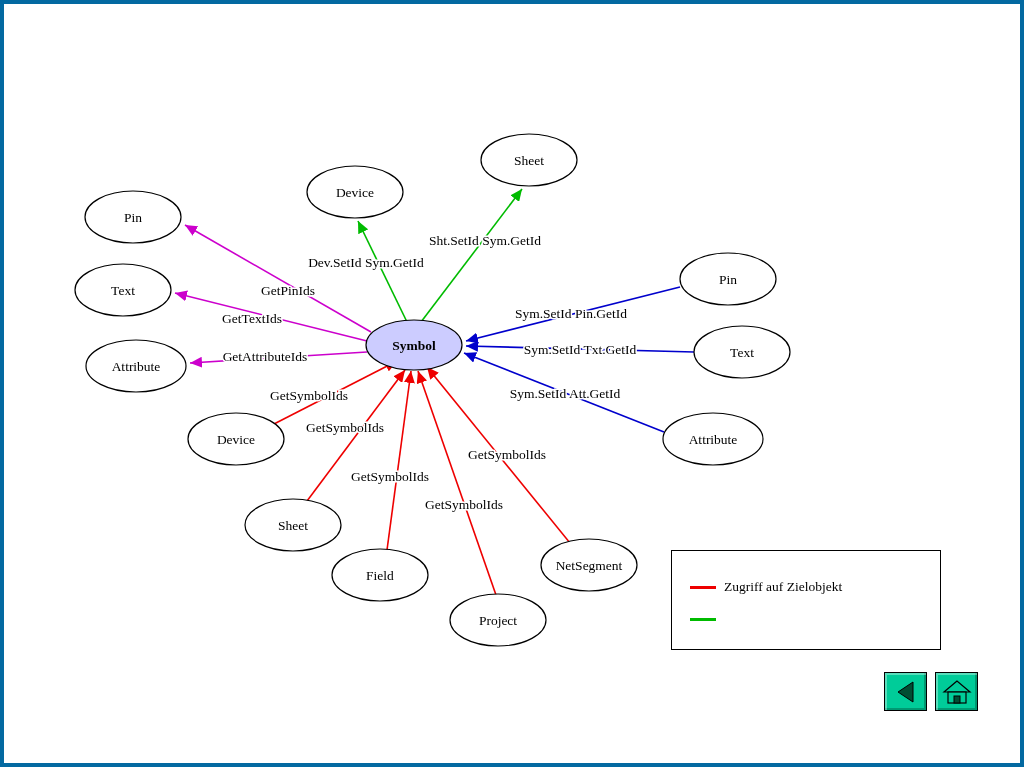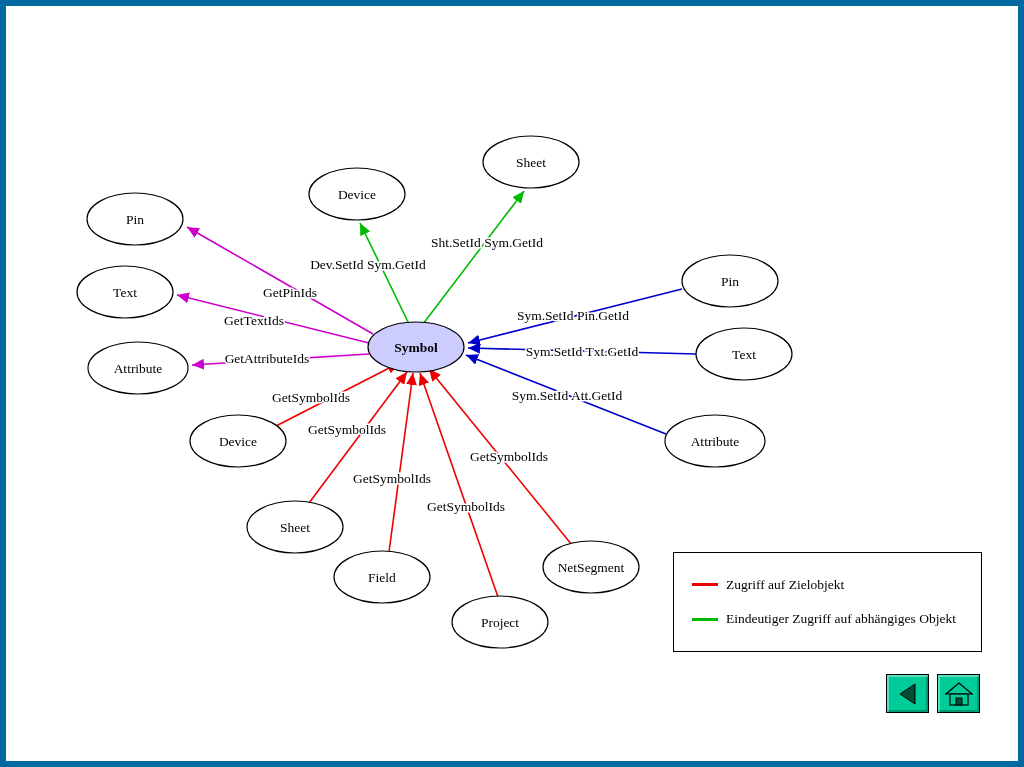--- a/index.html
+++ b/index.html
@@ -5,39 +5,39 @@
   * { margin: 0; padding: 0; box-sizing: border-box; }
   html, body { background: #ffffff; }
   body {
     width: 1024px; height: 767px;
     font-family: "Liberation Serif", "DejaVu Serif", serif;
   }
   .slide {
     position: relative;
     width: 1024px; height: 767px;
     background: #ffffff;
-    border: 6px solid #0369a1;
+    border: 4px solid #0369a1;
     overflow: hidden;
     text-align: right;
   }
   #diagram-svg { position: absolute; left: 0; top: 0; width: 1024px; height: 767px; }
   #diagram-svg text {
     font-family: "Liberation Serif", "DejaVu Serif", serif;
     font-size: 13.5px;
     fill: #000000;
   }
   #diagram-svg text.edge-label {
     paint-order: stroke;
     stroke: #ffffff;
     stroke-width: 3px;
   }
   .legend {
     position: absolute;
     left: 667px; top: 546px;
-    width: 309px; height: 100px;
+    width: 270px; height: 100px;
     border: 1px solid #000000;
     background: #ffffff;
     display: flex; flex-direction: column;
     justify-content: space-evenly;
     padding: 5px 4px 5px 18px;
   }
   .legend-row { display: flex; align-items: center; gap: 8px; }
   .legend-line { width: 26px; height: 3px; display: inline-block; flex: 0 0 auto; }
   .legend-label { font-size: 13.5px; white-space: nowrap; }
   .nav-button {
@@ -157,21 +157,20 @@
     </svg>
 
   <div class="legend">
 
   <div class="legend-row">
         <span class="legend-line" style="background: rgb(238, 0, 0);"></span>
         <span class="legend-label">Zugriff auf Zielobjekt</span>
       </div>
       <div class="legend-row">
         <span class="legend-line" style="background: rgb(0, 187, 0);"></span>
-        <span class="legend-label">Eindeutiger Zugriff auf abhängiges Objekt</span>
       </div>
     </div>
 
   <button class="nav-button" id="back-button" style="background: rgb(0, 204, 153);">
     <svg width="30" height="26" viewBox="0 0 30 26">
       <polygon points="22,3 7,13 22,23" class="icon-dark" stroke="#000000" stroke-width="1" fill="#004d33"></polygon>
     </svg>
   </button>
 
   <button class="nav-button" id="home-button" style="background: rgb(0, 204, 153);">

